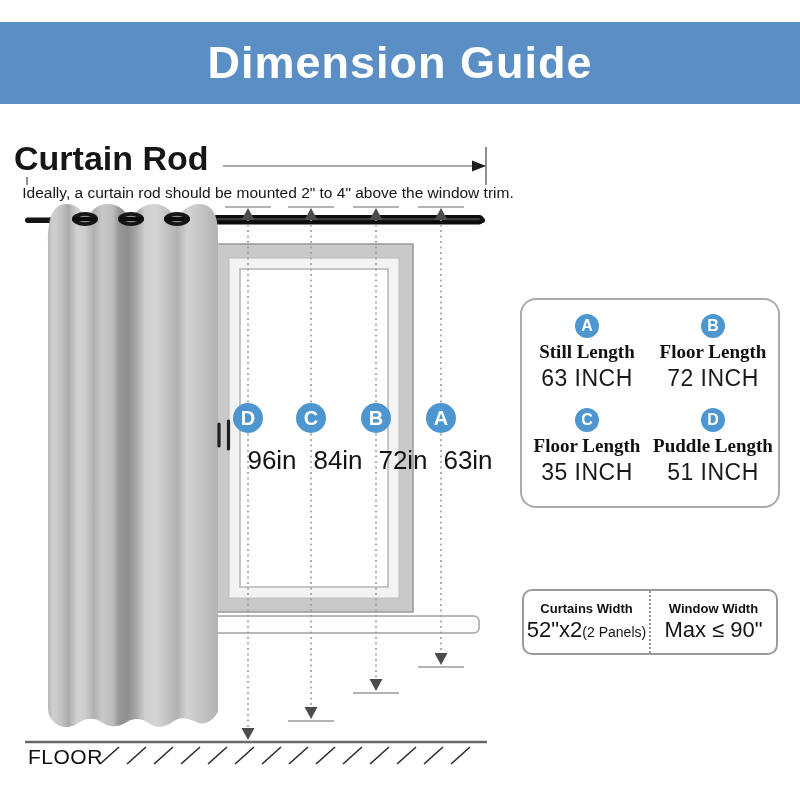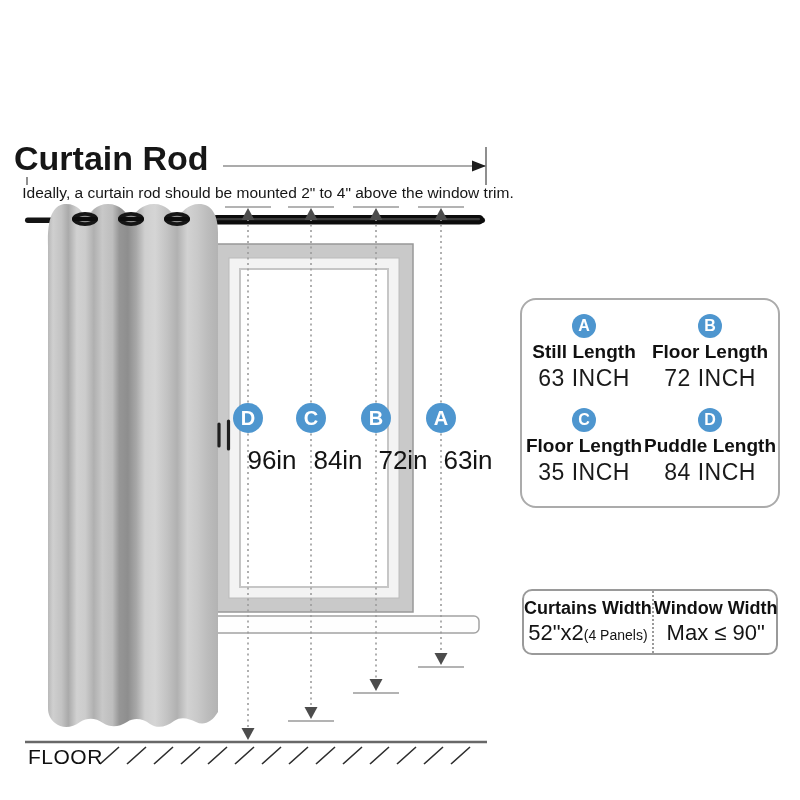--- a/index.html
+++ b/index.html
@@ -31,38 +31,41 @@
 
   
   .legend { position:absolute; left:520px; top:298px; width:260px; height:210px;
             border:2px solid #ababab; border-radius:16px; box-sizing:border-box; background:#fff;
             display:grid; grid-template-columns:1fr 1fr; align-content:start;
             padding:14px 2px 10px; row-gap:16px; z-index:2; }
   .legend-item { display:flex; flex-direction:column; align-items:center; }
   .legend-badge { width:24px; height:24px; border-radius:50%; background:var(--badge,#4e96cf);
                   color:#fff; font-weight:700; font-size:16px;
                   display:flex; align-items:center; justify-content:center; }
-  .legend-label { font-size:19px; font-weight:700; color:#111; margin-top:3px; white-space:nowrap; }
+  .legend-label { font-size:19px; font-weight:700; color:#111; margin-top:3px; white-space:nowrap;font-family:Liberation Serif, serif; }
   .legend-value { font-size:23px; color:#1a1a1a; margin-top:2px; letter-spacing:0.5px; white-space:nowrap; }
 
   
   .widthbox { position:absolute; left:522px; top:589px; width:256px; height:66px;
               border:2px solid #9a9a9a; border-radius:10px; box-sizing:border-box; background:#fff;
               display:flex; z-index:2; }
   .widthbox .half { flex:1; display:flex; flex-direction:column; align-items:center; justify-content:center; }
   .widthbox .half + .half { border-left:2px dotted #9a9a9a; }
-  .wb-label { font-size:18px; font-weight:700; color:#111; white-space:nowrap; }
+  .wb-label { font-size:13px; font-weight:700; color:#111; white-space:nowrap; }
   .wb-value { font-size:22px; color:#141414; margin-top:1px; white-space:nowrap; }
   .wb-note  { font-size:14px; }
 </style>
 </head>
 <body>
 
 <div class="stage">
 
+  <div class="banner">
+    <h1>Dimension Guide</h1>
+  </div>
 
   <div class="rod-title">
     <span>Curtain Rod</span>
   </div>
   <div class="rod-note">Ideally, a curtain rod should be mounted 2" to 4" above the window trim.</div>
 
   <svg class="illustration" viewBox="0 140 520 650">
     <defs>
       <linearGradient id="folds" x1="0" y1="0" x2="1" y2="0">
         <stop offset="0" stop-color="#b8b8b8"></stop>
@@ -212,28 +215,28 @@
       <div class="legend-value">72 INCH</div>
     </div>
     <div class="legend-item">
       <div class="legend-badge">C</div>
       <div class="legend-label">Floor Length</div>
       <div class="legend-value">35 INCH</div>
     </div>
     <div class="legend-item">
       <div class="legend-badge">D</div>
       <div class="legend-label">Puddle Length</div>
-      <div class="legend-value">84 INCH</div>
+      <div class="legend-value">51 INCH</div>
     </div>
   </div>
 
   <div class="widthbox">
     <div class="half">
       <div class="wb-label">Curtains Width</div>
-      <div class="wb-value"><span>52"x2</span><span class="wb-note">(4 Panels)</span></div>
+      <div class="wb-value"><span>52"x2</span><span class="wb-note">(2 Panels)</span></div>
     </div>
     <div class="half">
       <div class="wb-label">Window Width</div>
       <div class="wb-value">Max ≤ 90"</div>
     </div>
   </div>
 
 </div>
 
 </body></html>

